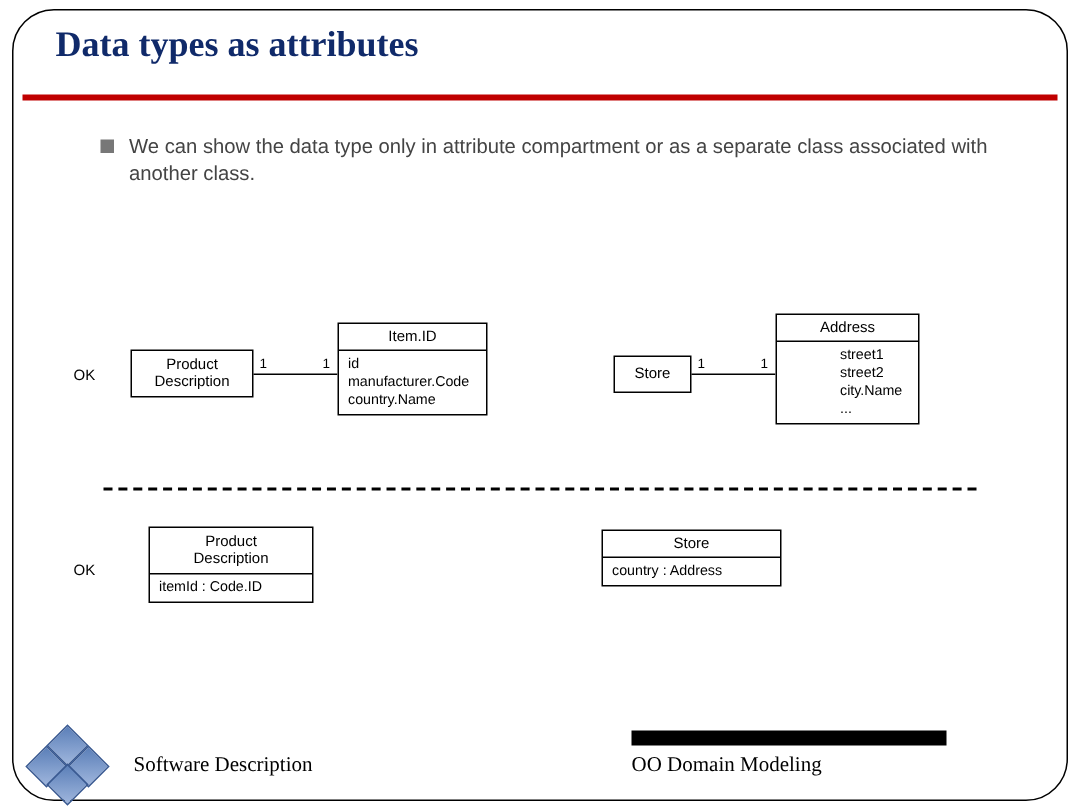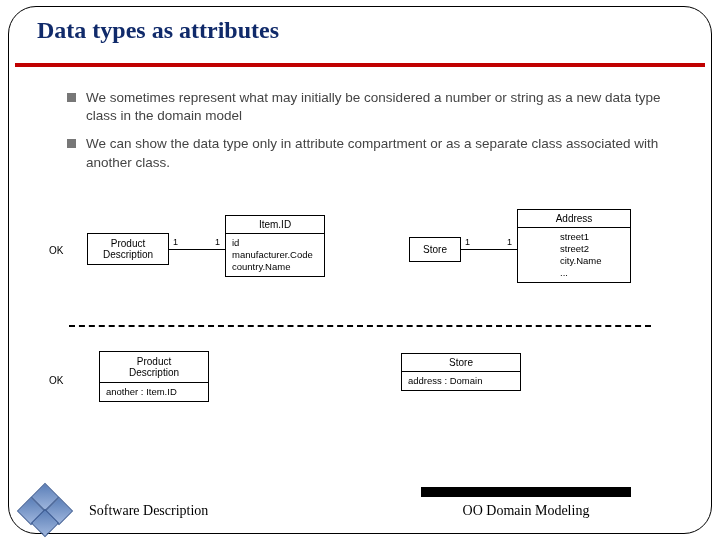--- a/index.html
+++ b/index.html
@@ -102,21 +102,21 @@
     right: 80px;
     width: 210px;
     height: 10px;
     background: #000;
   }
   .footer-right {
     position: absolute;
     bottom: 14px;
     right: 80px;
     width: 210px;
-    text-align: center;
+    text-align: left;
     font-family: "Times New Roman", serif;
     font-size: 14px;
     color: #000;
   }
   .logo {
     position: absolute;
     bottom: 2px;
     left: 4px;
     width: 60px;
     height: 48px;
@@ -134,24 +134,20 @@
   .logo .d4 { top: 30px; left: 22px; }
 </style>
 </head>
 <body>
 
 <div class="slide">
   <div class="title">Data types as attributes</div>
   <div class="red-rule"></div>
 
   <div class="content">
-    <div class="bullet-row">
-      <div class="bullet-sq"></div>
-      <div>We sometimes represent what may initially be considered a number or string as a new data type class in the domain model</div>
-    </div>
     <div class="bullet-row">
       <div class="bullet-sq"></div>
       <div>We can show the data type only in attribute compartment or as a separate class associated with another class.</div>
     </div>
   </div>
 
   <div class="diagram-area">
     <div class="row1">
       <div class="ok-label" style="left:0; top:38px;">OK</div>
 
@@ -168,44 +164,44 @@
 manufacturer.Code
 country.Name</div>
       </div>
 
       <div class="uml-box" style="left:360px; top:30px; width:52px;">
         <div class="uml-single" style="padding:6px 4px;">Store</div>
       </div>
       <div class="assoc-line" style="left:412px; top:42px; width:56px;"></div>
       <div class="mult" style="left:416px; top:30px;">1</div>
       <div class="mult" style="left:458px; top:30px;">1</div>
-      <div class="uml-box" style="left:468px; top:2px; width:114px;">
+      <div class="uml-box" style="left:468px; top:2px; width:96px;">
         <div class="uml-title">Address</div>
         <div class="uml-body" style="white-space:pre-line;margin-left:36px;">street1
 street2
 city.Name
 ...</div>
       </div>
     </div>
   </div>
 
   <div class="dashed-sep"></div>
 
   <div class="row2">
     <div class="ok-label" style="left:0; top:28px; font-size:10px;">OK</div>
 
     <div class="uml-box" style="left:50px; top:4px; width:110px;">
       <div class="uml-title" style="white-space:pre-line; padding:4px;">Product
 Description</div>
-      <div class="uml-body">another : Item.ID</div>
+      <div class="uml-body">itemId : Code.ID</div>
     </div>
 
     <div class="uml-box" style="left:352px; top:6px; width:120px;">
       <div class="uml-title">Store</div>
-      <div class="uml-body">address : Domain</div>
+      <div class="uml-body">country : Address</div>
     </div>
   </div>
 
   <div class="footer-left">Software Description</div>
   <div class="footer-right-bar"></div>
   <div class="footer-right">OO Domain Modeling</div>
 
   <div class="logo">
     <div class="d1"></div>
       <div class="d2"></div>

